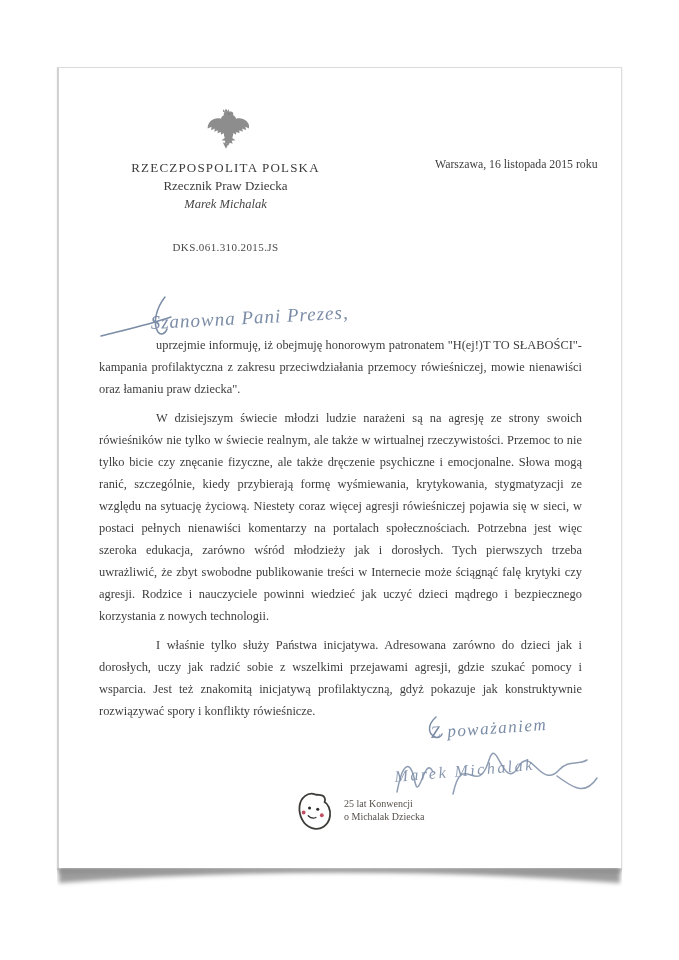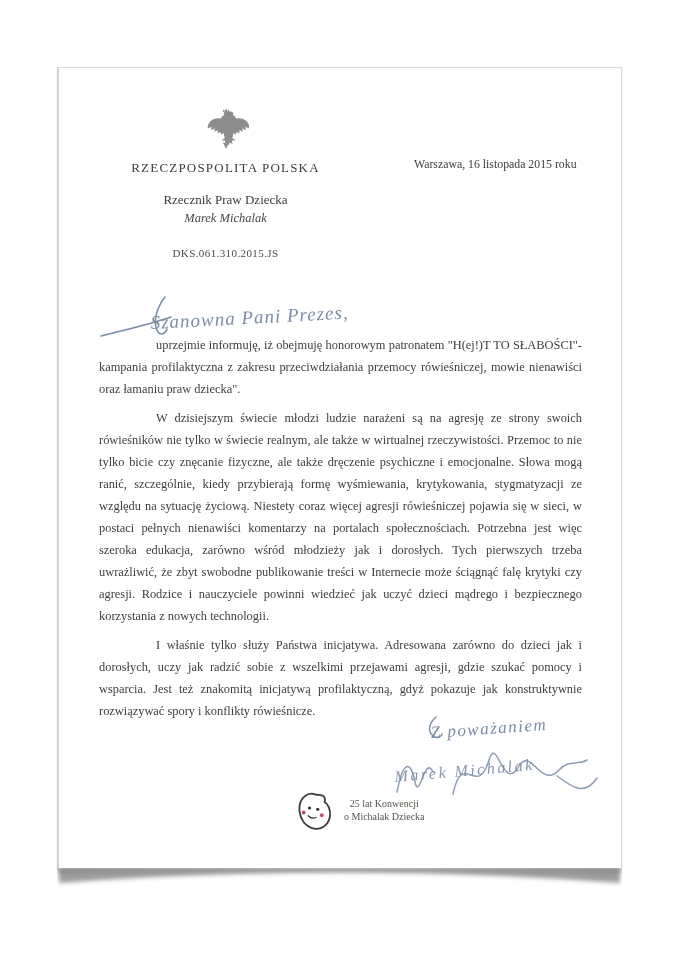--- a/index.html
+++ b/index.html
@@ -12,43 +12,43 @@
     background:#ffffff;
     border:1px solid #dcdcdc;
     border-left:2px solid #d2d2d2;
     box-shadow:0 1px 2px rgba(0,0,0,.10);
   }
 
   
   .letterhead { position:absolute; left:20px; top:36px; width:293px; text-align:center; color:#3c3c3c; }
   .eagle { display:block; margin:0 auto 6px auto; }
   .lh-country { font-size:13px; letter-spacing:1.2px; color:#3b3b3b; }
-  .lh-office  { font-size:13px; margin-top:16px; color:#3b3b3b; }
+  .lh-office  { font-size:13px; margin-top:2px; color:#3b3b3b; }
   .lh-name    { font-size:12.5px; font-style:italic; margin-top:3px; color:#464646; }
-  .lh-ref     { font-size:11px; margin-top:21px; letter-spacing:.4px; color:#4a4a4a;font-family:Liberation Serif, serif; }
+  .lh-ref     { font-size:11px; margin-top:29px; letter-spacing:.4px; color:#4a4a4a;font-family:Liberation Serif, serif; }
 
   
-  .dateline { position:absolute; left:355px; top:89px; font-size:11.8px; color:#3d3d3d; white-space:nowrap; }
+  .dateline { position:absolute; left:376px; top:89px; font-size:11.8px; color:#3d3d3d; white-space:nowrap; }
   .recipient { position:absolute; left:345px; top:162px; font-size:12px; font-weight:bold;
                line-height:13.2px; color:#2f2f2f; }
 
   
   .salutation { position:absolute; left:40px; top:224px; width:260px; height:52px; }
   .hand { fill:#7b8ca6; }
   .hand-stroke { stroke:#7b8ca6; stroke-width:1.5; fill:none; stroke-linecap:round; }
   .closing   { position:absolute; left:363px; top:644px; width:170px; height:42px; }
   .signature { position:absolute; left:332px; top:668px; width:220px; height:80px; }
 
   
   .letter-body { position:absolute; left:40px; top:266px; width:483px;
                  font-size:12.4px; line-height:22px; text-align:justify; color:#3d3d3d; }
   .letter-body p { text-indent:57px; margin:0 0 7px 0; }
 
   
-  .logo { position:absolute; left:236px; top:722px; display:flex; align-items:flex-start;text-align:center; }
+  .logo { position:absolute; left:236px; top:722px; display:flex; align-items:flex-start; }
   .logo-captions { margin-left:9px; padding-top:7px; font-size:10px; line-height:13px; color:#57524c; }
 
   
   .curl { position:absolute; left:57px; top:868px; }
 </style>
 </head>
 <body>
 
 <div class="stage">
 

